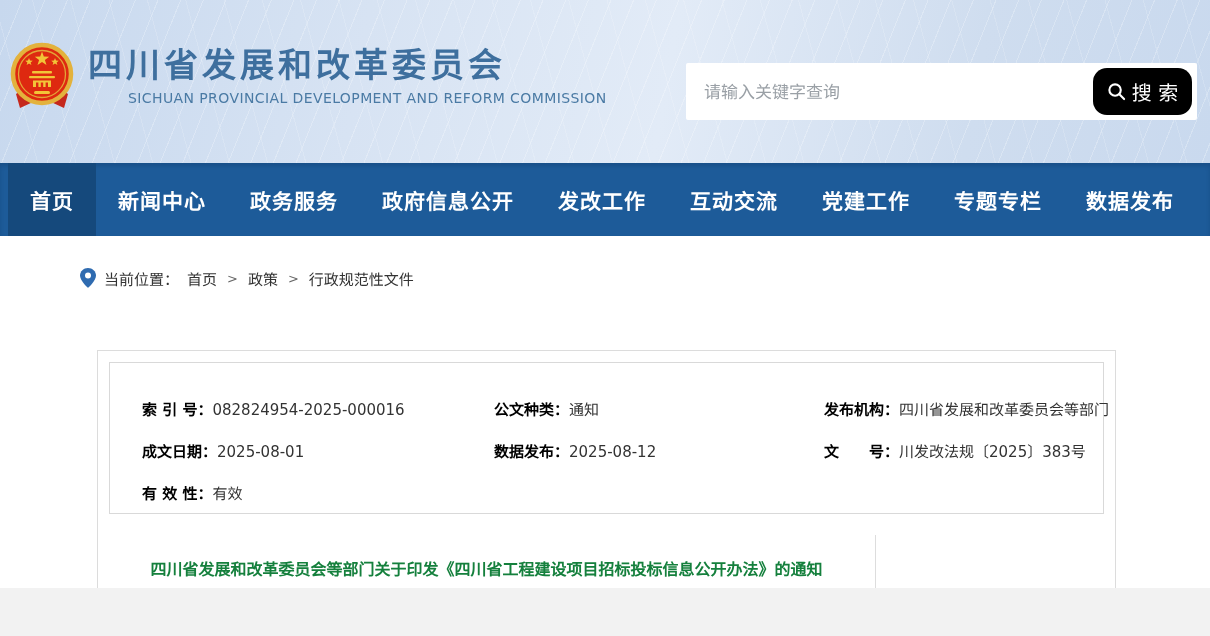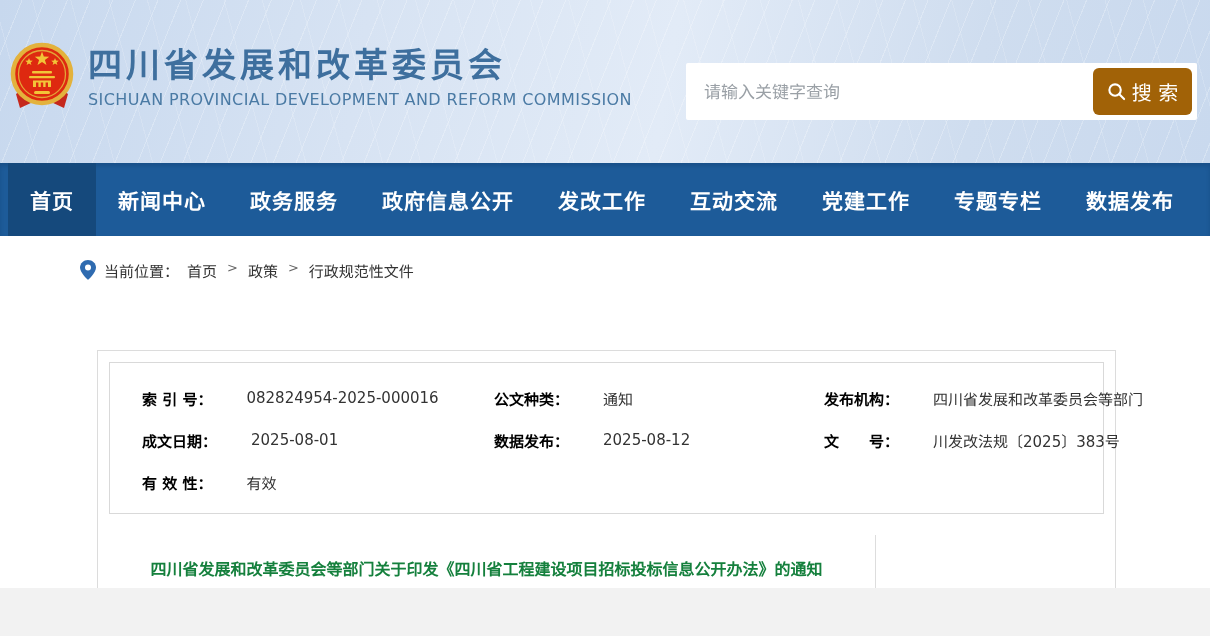--- a/index.html
+++ b/index.html
@@ -24,74 +24,74 @@
     opacity:.45; pointer-events:none;
   }
   .brand { position:absolute; left:10px; top:38px; display:flex; align-items:flex-start; }
   .emblem { width:64px; height:78px; flex:0 0 auto; }
   .brand-text { margin-left:14px; padding-top:8px; }
   .site-name {
     font-size:34px; font-weight:bold; color:#3e6f9e; letter-spacing:4px;
     line-height:38px; white-space:nowrap;
   }
   .site-name-en {
-    margin-top:6px; font-size:16px; color:#4a7aa4; letter-spacing:.4px; white-space:nowrap;
+    margin-top:6px; font-size:14px; color:#4a7aa4; letter-spacing:.4px; white-space:nowrap;margin-left:40px;
   }
   .search-box {
     position:absolute; left:686px; top:63px; width:511px; height:57px;
     background:#ffffff; display:flex; align-items:center; border-radius:2px;
   }
   .search-input {
     flex:1; height:100%; border:none; outline:none; background:transparent;
     padding:0 18px; font-size:17px; color:#333;
     font-family:"DejaVu Sans","Liberation Sans",sans-serif;
   }
   .search-input::placeholder { color:#9aa0a6; }
   .search-btn {
     width:99px; height:47px; margin-right:5px; border:none; cursor:pointer;
-    background:#a16207; color:#fff; font-size:20px; border-radius:6px;
+    background:#000000; color:#fff; font-size:20px; border-radius:14px;
     display:flex; align-items:center; justify-content:center; gap:6px;
     font-family:"DejaVu Sans","Liberation Sans",sans-serif;
   }
 
   
   .main-nav {
     height:73px; background:#1d5b99;
     display:flex; align-items:stretch; justify-content:space-between;
     padding-left:8px; padding-right:42px;
     box-shadow:inset 0 3px 4px rgba(0,30,60,.18);
   }
   .nav-item {
     display:flex; align-items:center; padding:0 22px; cursor:pointer;
     color:#ffffff; font-size:21px; font-weight:bold; letter-spacing:1px; white-space:nowrap;
   }
   .nav-item.active { background:#15497c; }
 
   
   .breadcrumb-bar {
-    display:flex; align-items:flex-start; gap:8px;
+    display:flex; align-items:center; gap:8px;
     padding:24px 0 0 80px; height:60px; background:#fff;
   }
   .pin-icon { width:16px; height:20px; flex:0 0 auto; }
   .crumb-label { font-size:15px; color:#333; }
   .crumb-link { font-size:15px; color:#333; cursor:pointer; text-decoration:none; }
   .crumb-sep { font-size:13px; color:#666; padding:0 2px; }
 
   
   .content-card {
     position:absolute; left:97px; top:350px; width:1019px; height:330px;
     background:#fff; border:1px solid #dcdcdc; border-bottom:none;
   }
   .meta-box {
     margin:11px; border:1px solid #d9d9d9; padding:14px 0 10px 0;
   }
   .meta-grid {
     display:grid; grid-template-columns:352px 330px 1fr; 
   }
-  .meta-cell { display:flex; align-items:center; height:42px; padding-left:32px;gap:34px; }
+  .meta-cell { display:flex; align-items:flex-end; height:42px; padding-left:32px; }
   .meta-label {
     font-size:15px; font-weight:bold; color:#000; white-space:pre; flex:0 0 auto;
   }
   .meta-value { font-size:15px; color:#333; white-space:nowrap; }
 
   .doc-body { display:flex; align-items:stretch; height:158px; }
   .doc-main { width:777px; padding:26px 28px 0 28px; }
   .doc-side { flex:1; border-left:1px solid #dddddd; margin-top:10px; }
   .doc-title {
     font-size:16px; font-weight:bold; color:#15803d;

